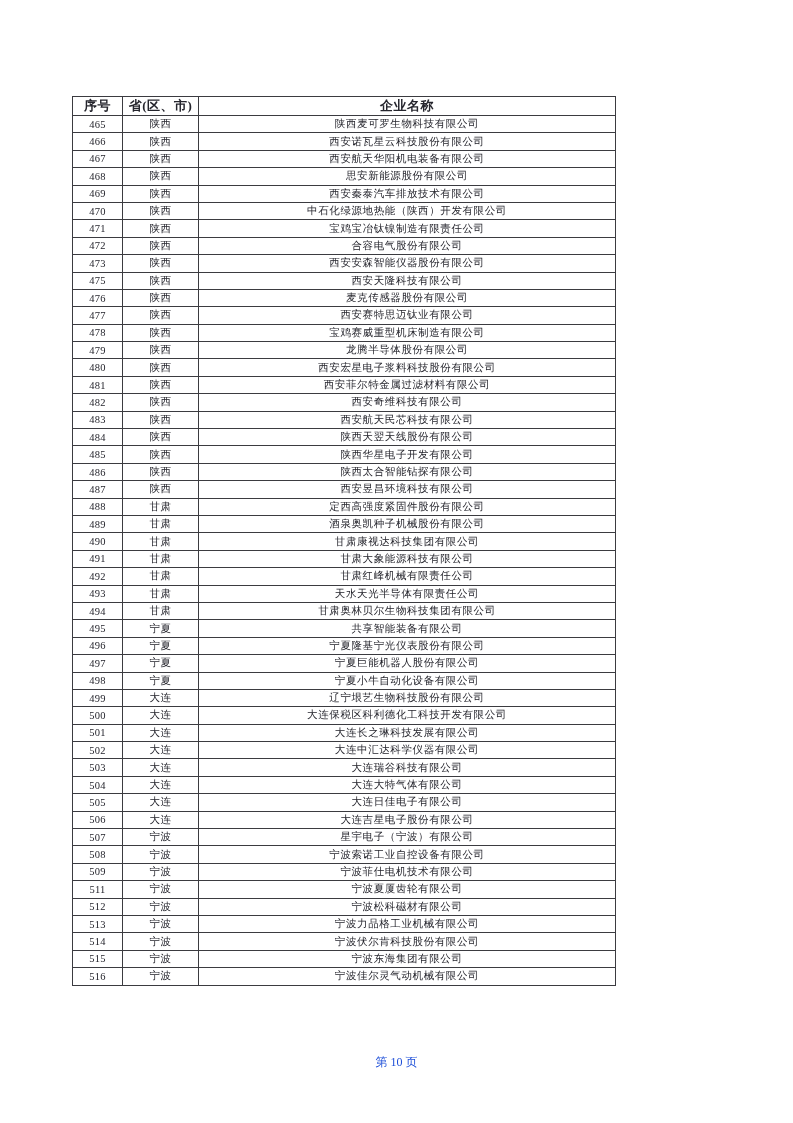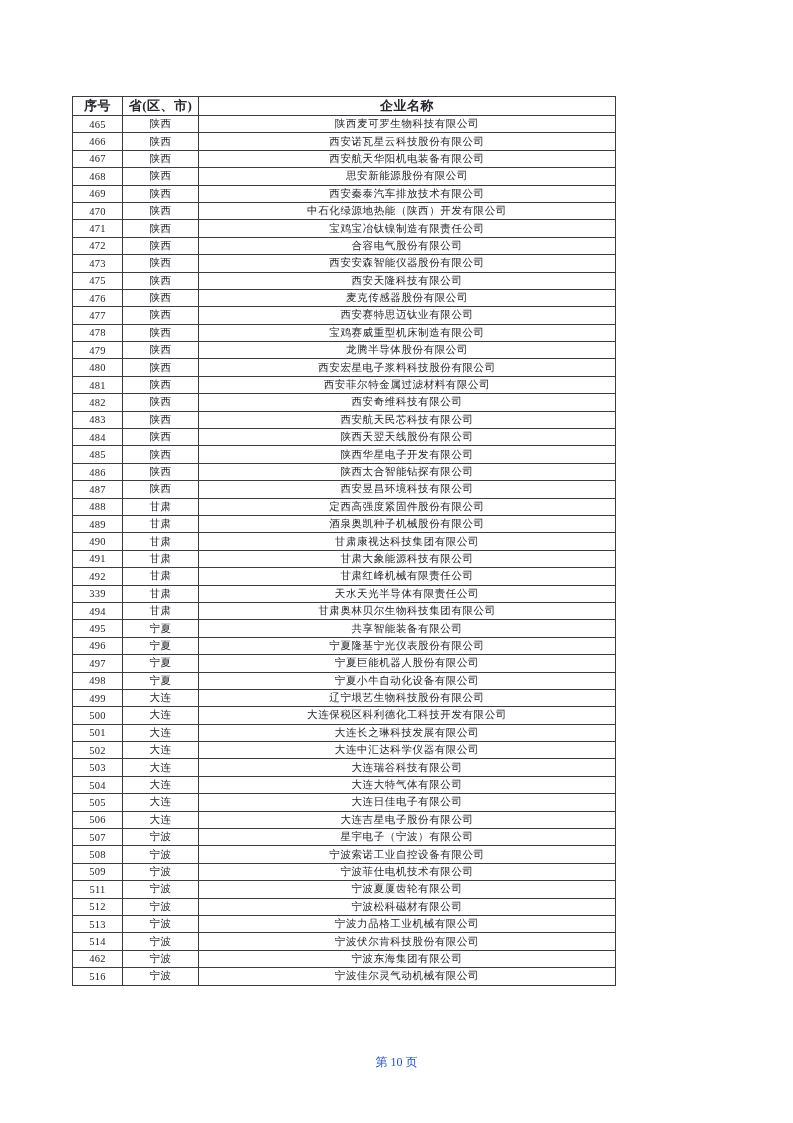--- a/index.html
+++ b/index.html
@@ -207,21 +207,21 @@
           <td class="cell-no">491</td>
           <td class="cell-prov">甘肃</td>
           <td class="cell-company">甘肃大象能源科技有限公司</td>
         </tr>
         <tr>
           <td class="cell-no">492</td>
           <td class="cell-prov">甘肃</td>
           <td class="cell-company">甘肃红峰机械有限责任公司</td>
         </tr>
         <tr>
-          <td class="cell-no">339</td>
+          <td class="cell-no">493</td>
           <td class="cell-prov">甘肃</td>
           <td class="cell-company">天水天光半导体有限责任公司</td>
         </tr>
         <tr>
           <td class="cell-no">494</td>
           <td class="cell-prov">甘肃</td>
           <td class="cell-company">甘肃奥林贝尔生物科技集团有限公司</td>
         </tr>
         <tr>
           <td class="cell-no">495</td>
@@ -312,21 +312,21 @@
           <td class="cell-no">513</td>
           <td class="cell-prov">宁波</td>
           <td class="cell-company">宁波力品格工业机械有限公司</td>
         </tr>
         <tr>
           <td class="cell-no">514</td>
           <td class="cell-prov">宁波</td>
           <td class="cell-company">宁波伏尔肯科技股份有限公司</td>
         </tr>
         <tr>
-          <td class="cell-no">462</td>
+          <td class="cell-no">515</td>
           <td class="cell-prov">宁波</td>
           <td class="cell-company">宁波东海集团有限公司</td>
         </tr>
         <tr>
           <td class="cell-no">516</td>
           <td class="cell-prov">宁波</td>
           <td class="cell-company">宁波佳尔灵气动机械有限公司</td>
         </tr>
       </tbody>
   </table>

